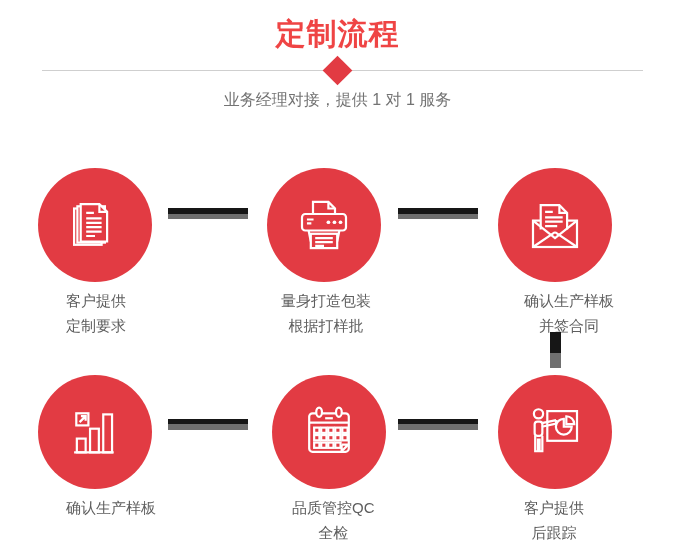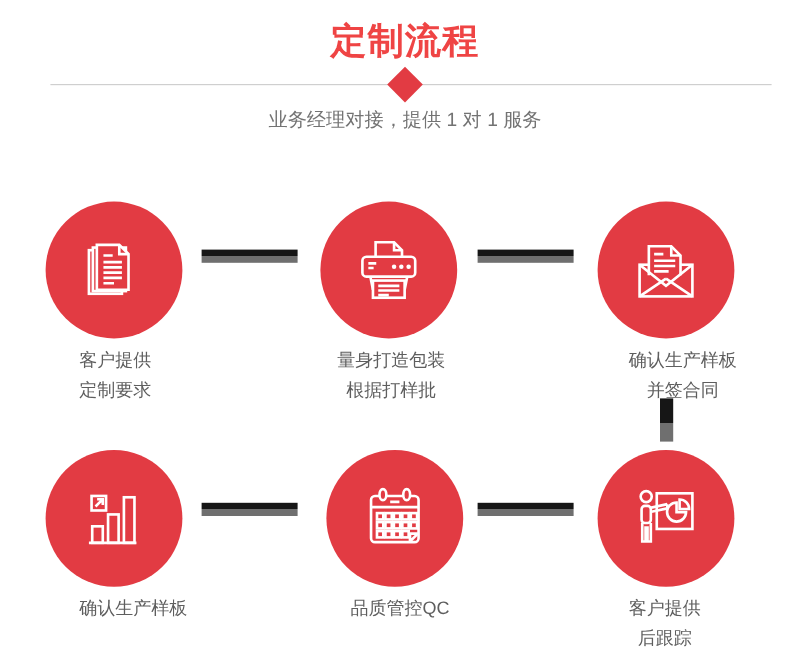--- a/index.html
+++ b/index.html
@@ -156,20 +156,21 @@
           <rect x="16.5" y="39.6" width="4.8" height="4.8"></rect>
             <rect x="22.9" y="39.6" width="4.8" height="4.8"></rect>
             <rect x="29.3" y="39.6" width="4.8" height="4.8"></rect>
             <rect x="35.7" y="39.6" width="4.8" height="4.8"></rect>
           <path d="M41.5 47.5 L47.5 41.5 M41.5 41.5 H47.5 M41.5 41.5 V47.5"></path>
         </g>
       </svg>
     </div>
     <div class="label">
       <div>品质管控QC</div>
+      <div>全检</div>
     </div>
   </div>
 
   <div class="step s6">
     <div class="circle">
       <svg viewBox="0 0 60 60" aria-hidden="true">
         <g stroke="#fff" stroke-width="2" fill="none">
           <rect x="23" y="11" width="27" height="27"></rect>
           <path d="M38 18 a7.2 7.2 0 1 0 7.2 7.2 L38 25.2 Z"></path>
           <path d="M40.3 15.7 a7.2 7.2 0 0 1 7.2 7.2 L40.3 22.9 Z"></path>

